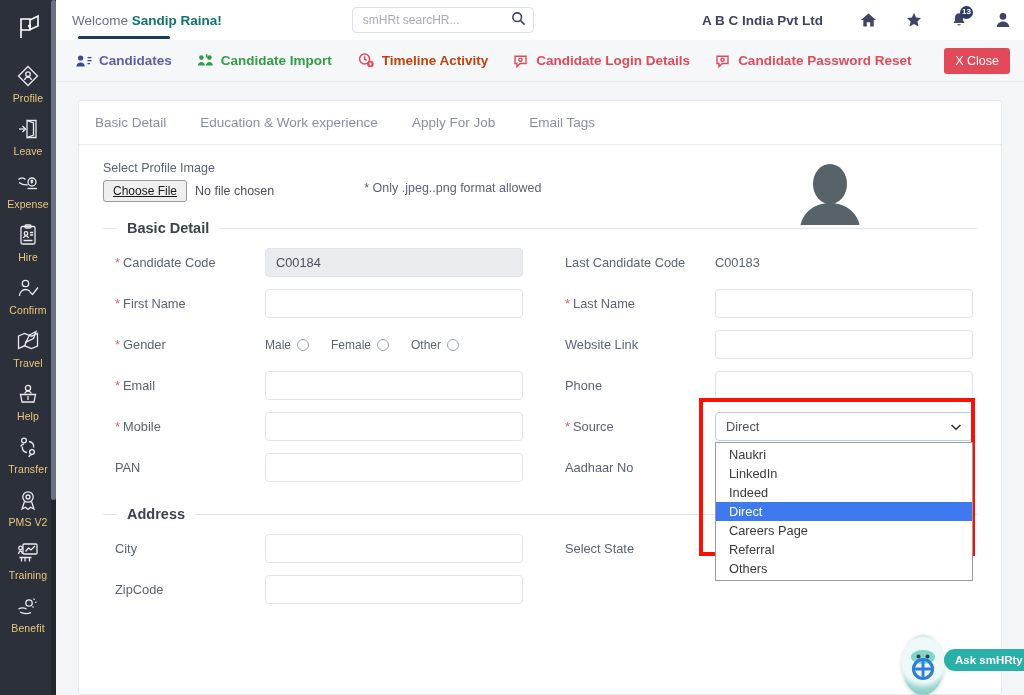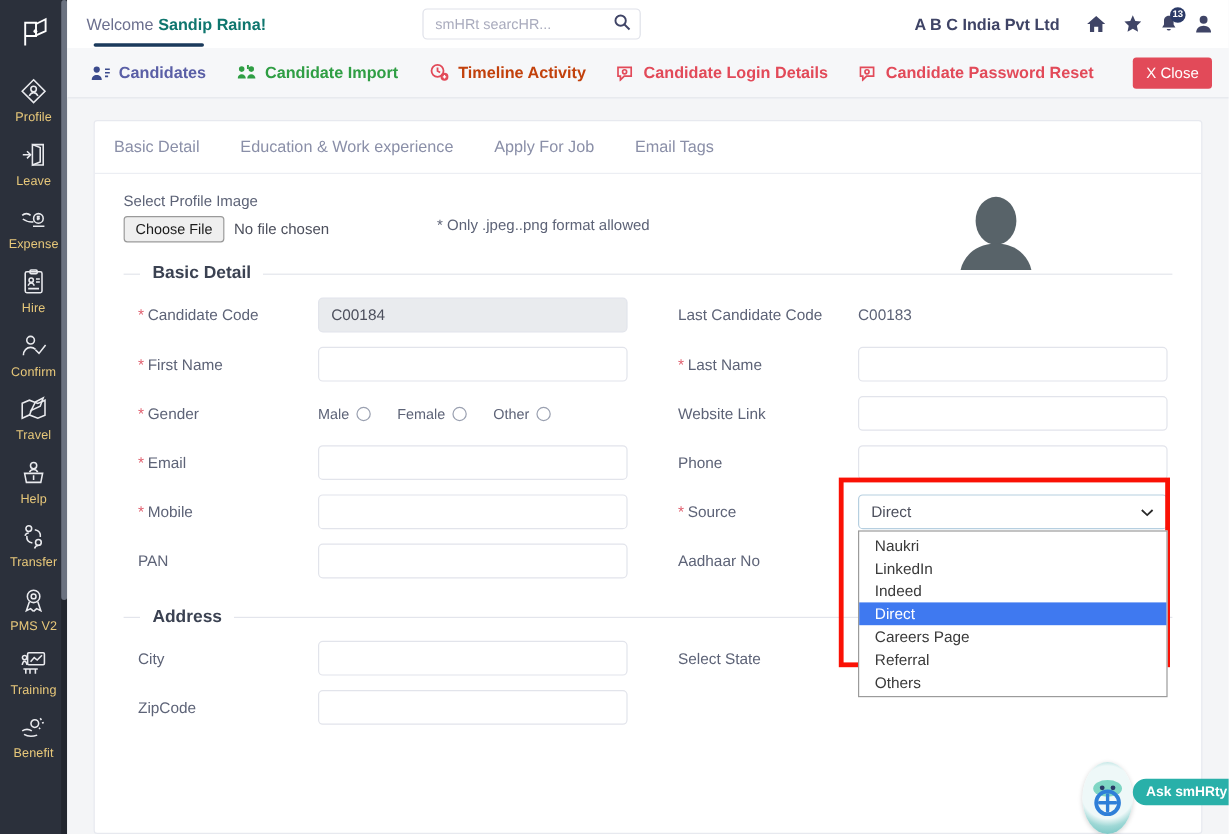--- a/index.html
+++ b/index.html
@@ -73,21 +73,21 @@
     padding: 0 28px 0 10px; outline: none;
     background: #fff; font-family: inherit;
   }
   .search-input::placeholder { color: #a9abbd; }
   .search-btn {
     position: absolute; right: 6px; top: 4px;
     width: 18px; height: 18px; border: none; background: transparent;
     cursor: pointer; padding: 0;
   }
   .topbar-right {
-    margin-left: auto; display: flex; align-items: center; gap: 14px; text-align: right;
+    margin-left: auto; display: flex; align-items: center; gap: 29px; text-align: right;
   }
   .company {
     font-size: 13.5px; font-weight: bold; color: #3f4466;
     white-space: nowrap; margin-right: 8px;
   }
   .ticon { cursor: pointer; position: relative; display:flex; align-items:center; }
   .badge {
     position: absolute; top: -6px; right: -6px;
     background: #2b3a67; color: #fff; font-size: 8px;
     border-radius: 50%; min-width: 13px; height: 13px;
@@ -150,20 +150,21 @@
   
   .profile-row { display: flex; align-items: flex-start; position: relative; }
   .upload-block { padding-top: 2px; }
   .upload-label { font-size: 12.5px; color: #5d6377; margin-bottom: 5px; }
   .file-line { display: flex; align-items: center; gap: 8px; }
   .choose-file {
     font-size: 12px; background: #efefef;
     border: 1px solid #9a9a9a; border-radius: 3px;
     padding: 3px 9px; cursor: pointer; color: #1a1a1a;
     font-family: inherit;
+    text-decoration: underline;
   }
   .no-file { font-size: 12.5px; color: #4c4f5c; }
   .format-note {
     font-size: 12.5px; color: #5d6377;
     margin-left: 90px; align-self: flex-start; padding-top: 22px;
   }
   .avatar-holder {
     position: absolute; right: 92px; top: -8px;
     width: 110px; height: 95px;
     display: flex; align-items: center; justify-content: center;

